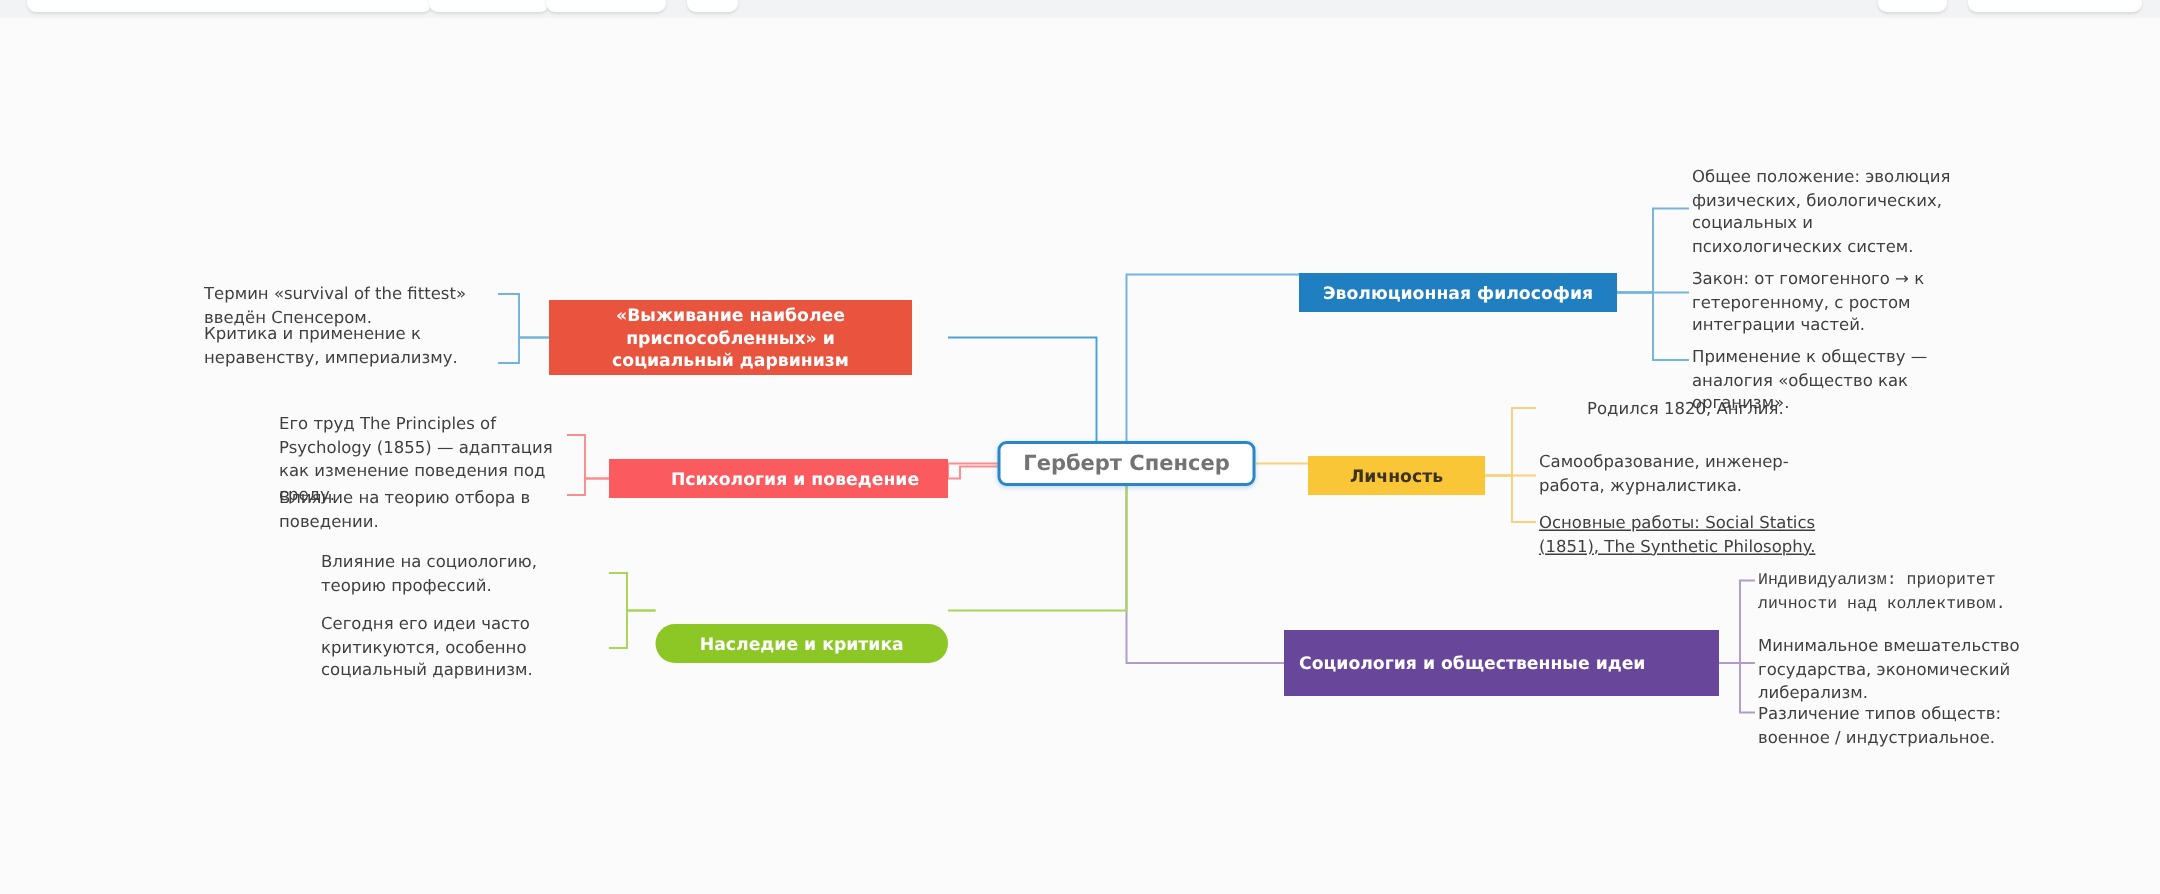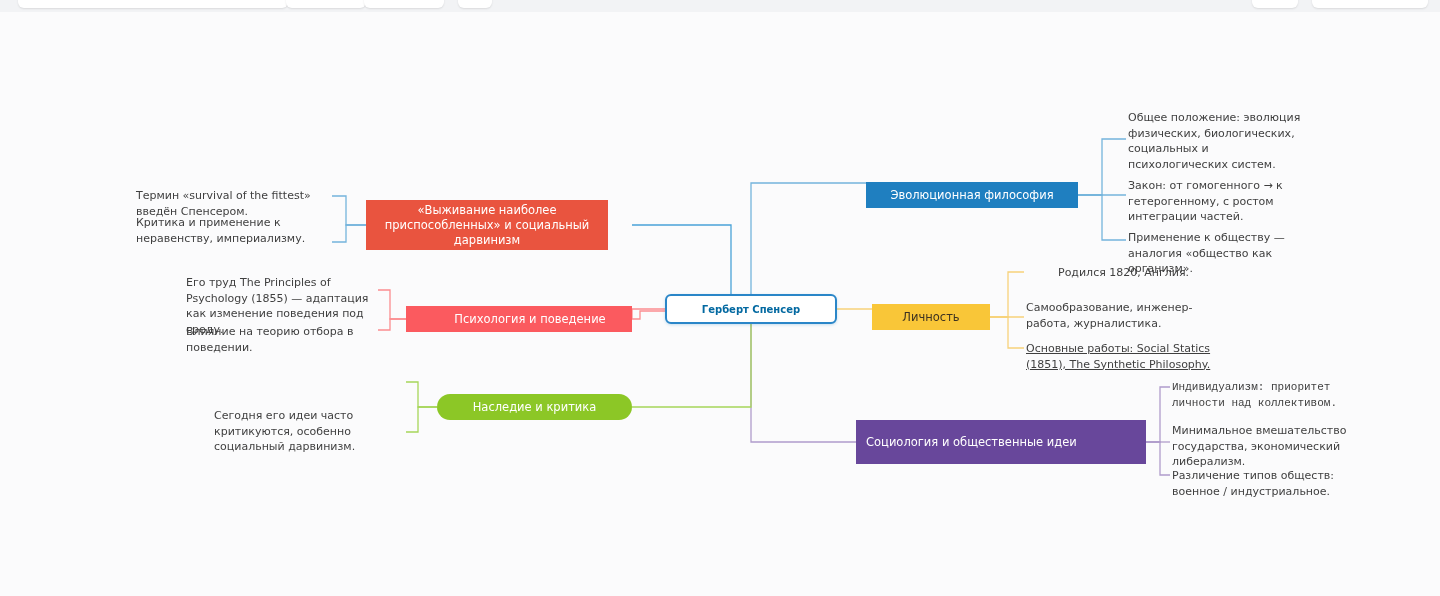--- a/index.html
+++ b/index.html
@@ -18,34 +18,34 @@
 
   .node{position:absolute;box-sizing:border-box;display:flex;align-items:center;}
   .node span{display:block;width:100%;}
 
   
   #node-center{
     left:665px;top:282px;width:172px;height:30px;
     background:#ffffff;border:2px solid #2a86c8;border-radius:6px;
     justify-content:center;box-shadow:0 1px 3px rgba(42,134,200,.25);
   }
-  #node-center span{font-size:10px;font-weight:bold;color:#0369a1;text-align:center;}
+  #node-center span{font-size:14px;font-weight:bold;color:#737373;text-align:center;}
 
-  .branch{color:#ffffff;font-size:11.5px;font-weight:normal;line-height:15px;}
+  .branch{color:#ffffff;font-size:11.5px;font-weight:bold;line-height:15px;}
   .branch span{padding:0 10px;}
   .b-center span{text-align:center;}
   .b-left  span{text-align:left;}
 
   #node-evolution{left:866px;top:170px;width:212px;height:26px;background:#1f7fc0;}
   #node-personality{left:872px;top:292px;width:118px;height:26px;background:#f9c638;}
   #node-personality span{color:#3d3221;}
   #node-sociology{left:856px;top:408px;width:290px;height:44px;background:#68479b;}
   #node-survival{left:366px;top:188px;width:242px;height:50px;background:#e9543f;}
   #node-psychology{left:406px;top:294px;width:226px;height:26px;background:#fb5a5f;padding-left:22px;}
-  #node-legacy{left:437px;top:382px;width:195px;height:26px;background:#8cc726;border-radius:13px;}
+  #node-legacy{left:437px;top:404px;width:195px;height:26px;background:#8cc726;border-radius:13px;}
 
   .leaf{position:absolute;font-size:11px;line-height:15.5px;color:#3f3f3f;}
   .leaf span{display:block;}
 </style>
 </head>
 <body>
 
 <div id="toolbar-strip">
   <div class="tb-chip" style="left:18px;width:270px;"></div>
   <div class="tb-chip" style="left:286px;width:80px;"></div>
@@ -156,17 +156,20 @@
     <span>Критика и применение к неравенству, империализму.</span>
   </div>
 
   <div class="leaf" style="left:186px;top:263px;width:196px;">
     <span>Его труд The Principles of Psychology (1855) — адаптация как изменение поведения под среду.</span>
   </div>
   <div class="leaf" style="left:186px;top:312px;width:172px;">
     <span>Влияние на теорию отбора в поведении.</span>
   </div>
 
+  <div class="leaf" style="left:214px;top:355px;width:182px;">
+    <span>Влияние на социологию, теорию профессий.</span>
+  </div>
   <div class="leaf" style="left:214px;top:396px;width:186px;">
     <span>Сегодня его идеи часто критикуются, особенно социальный дарвинизм.</span>
   </div>
 
 </div>
 
 </body></html>

